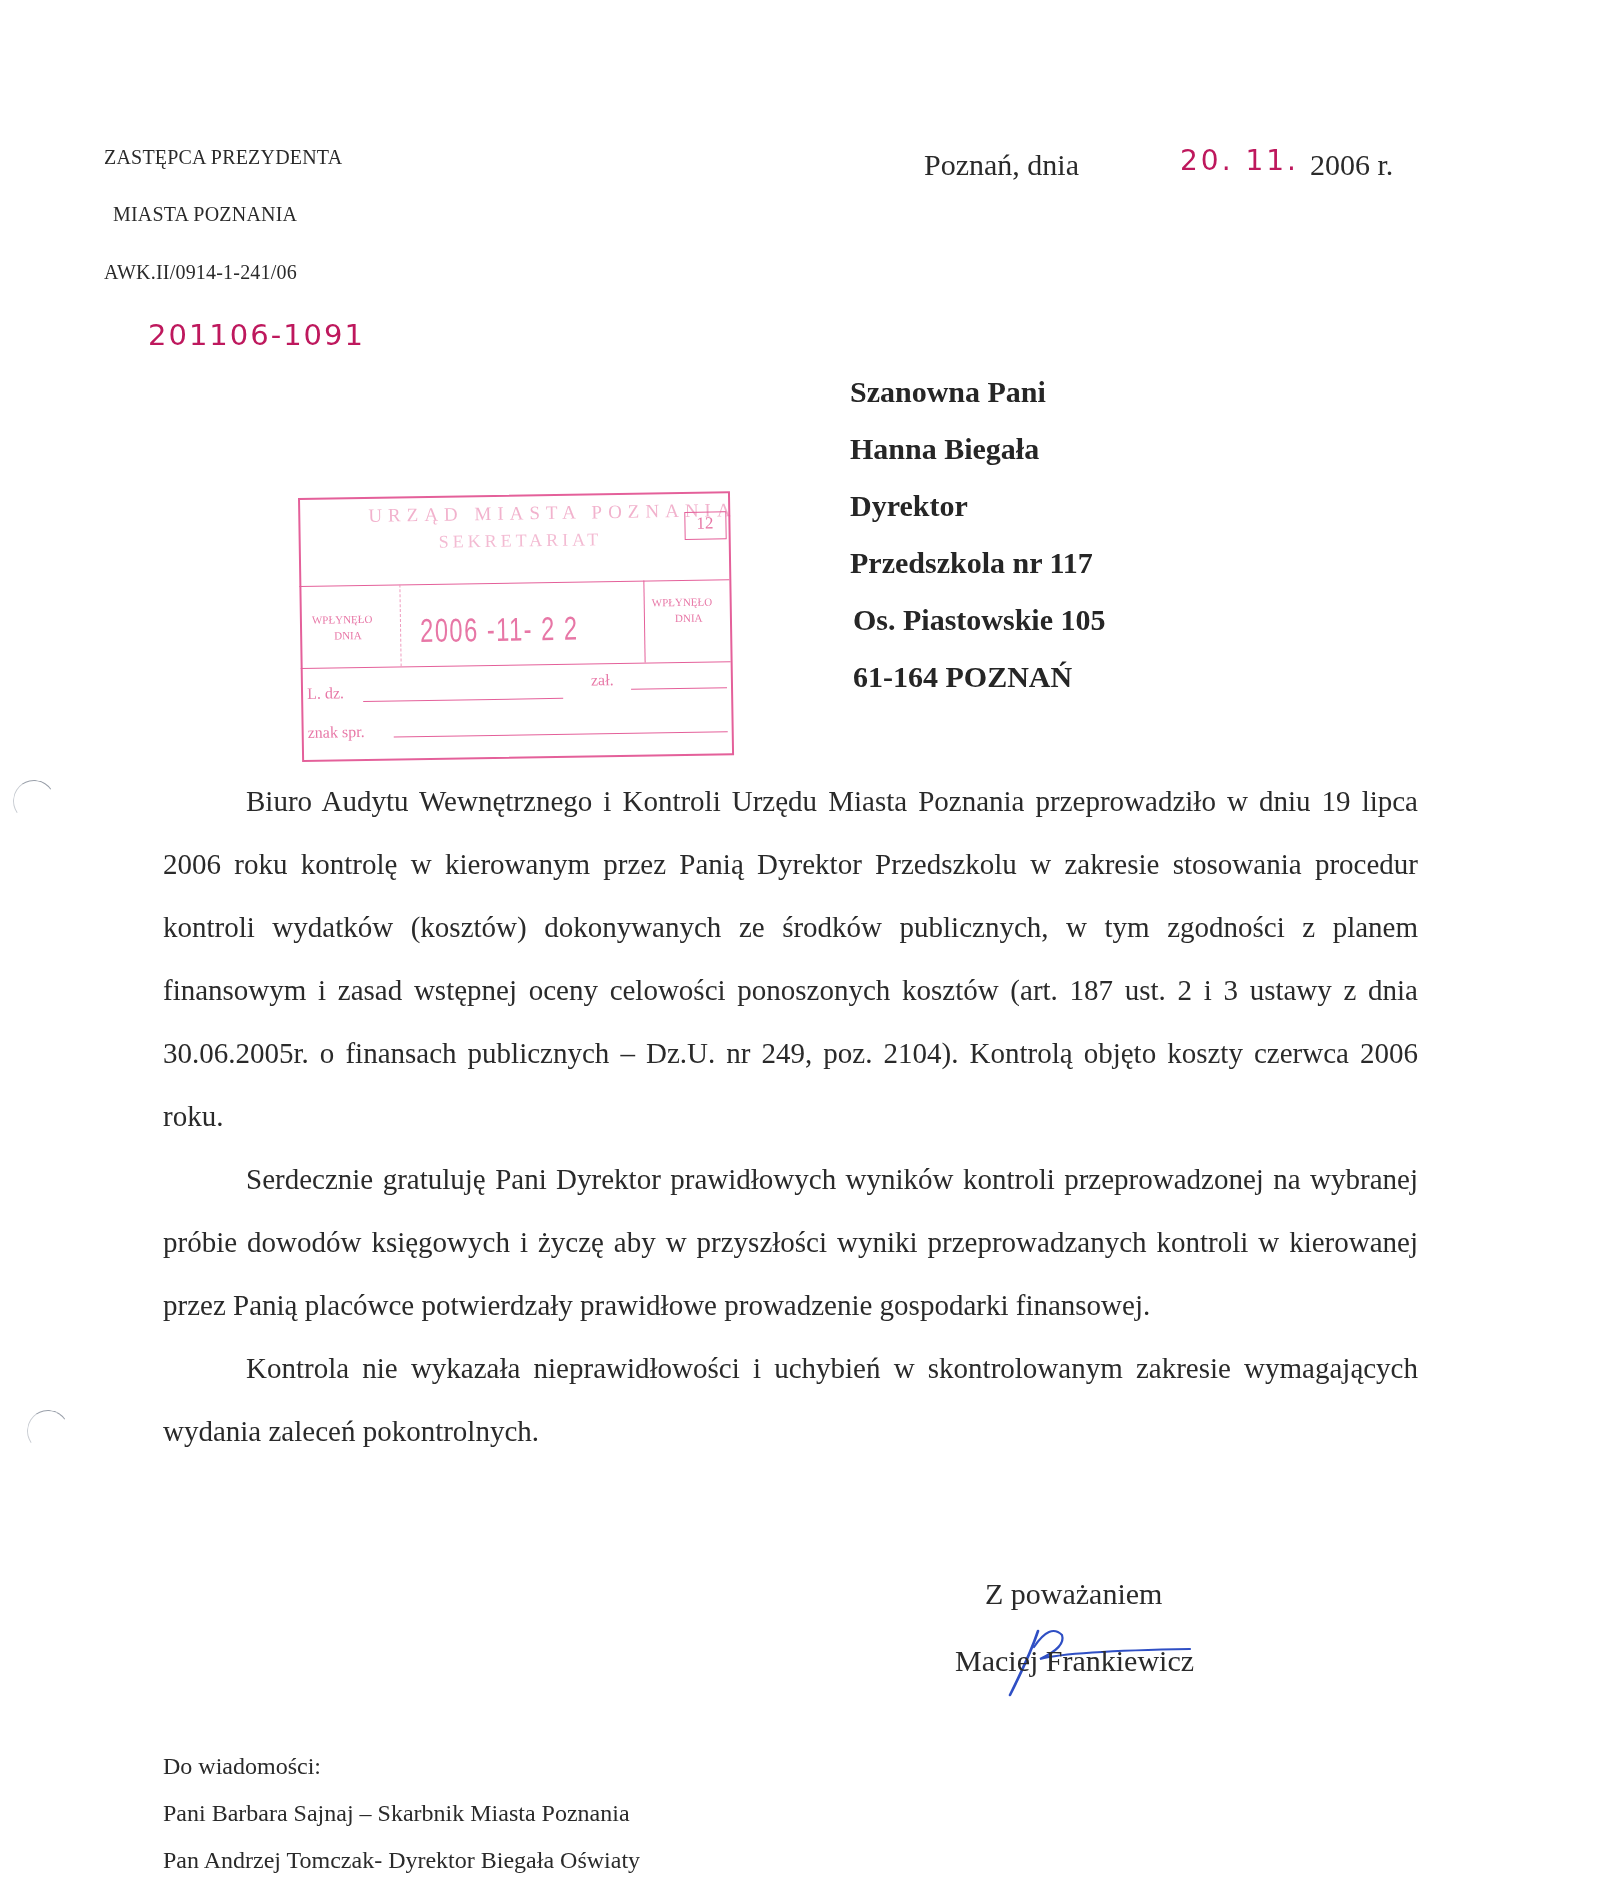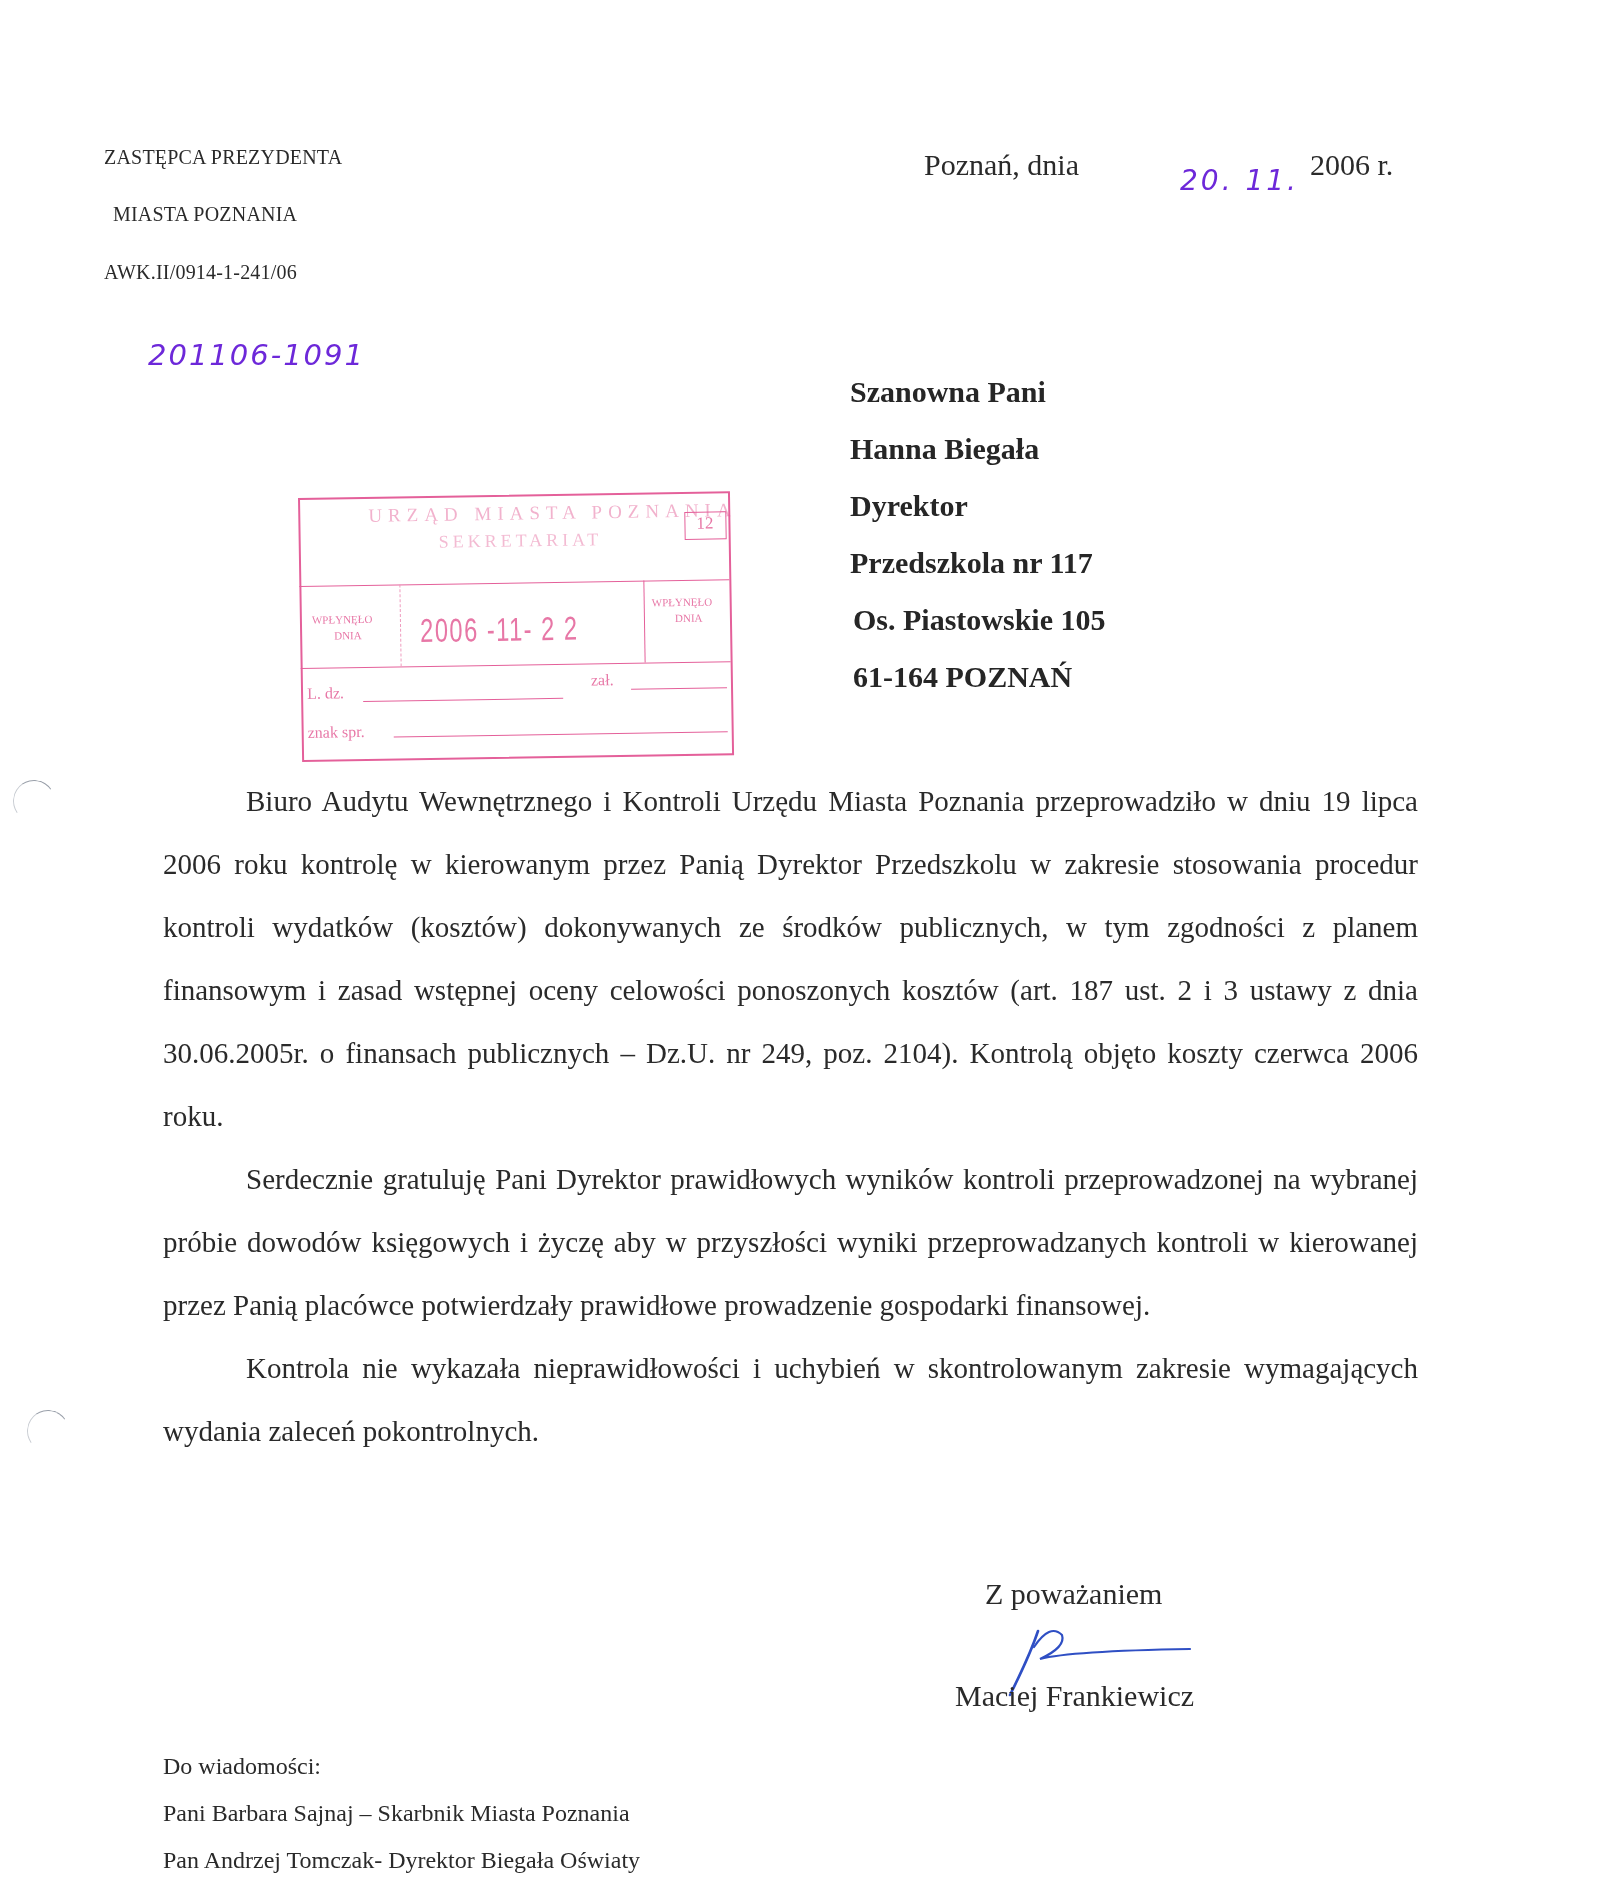--- a/index.html
+++ b/index.html
@@ -1,20 +1,20 @@
 <!DOCTYPE html>
 <html><head>
 <meta charset="utf-8">
 <style>
   html, body { margin: 0; padding: 0; background: #ffffff; }
   body { width: 1608px; height: 1902px; position: relative; overflow: hidden;
          font-family: "Liberation Serif", serif; color: #2a2a2a; }
   .abs { position: absolute; white-space: nowrap; }
   .hdr { font-size: 20px; left: 104px; letter-spacing: 0.2px; }
-  .hand { font-family: "DejaVu Sans", sans-serif; font-style: italic; color: #6d28d9; font-weight: 400; margin-top: 20px; }
+  .hand { font-family: "DejaVu Sans", sans-serif; color: #be185d; font-weight: 400; }
   .recip { left: 850px; font-size: 30px; font-weight: 700; color: #262626; }
   .body-text { position: absolute; left: 163px; width: 1255px; font-size: 29px; line-height: 63px;
                text-align: justify; color: #2a2a2a; }
   .body-text p { margin: 0; text-indent: 83px; }
   .closing { font-size: 30px; }
   .cc { font-size: 24px; left: 163px; color: #2a2a2a; }
   
   .stamp { position: absolute; left: 298px; top: 498px; width: 432px; height: 262px;
            transform: rotate(-0.9deg); transform-origin: left top; color: #e25691; }
   .stamp .box { position: absolute; border: 2px solid #e4609a; }
@@ -75,17 +75,17 @@
   <p>Biuro Audytu Wewnętrznego i Kontroli Urzędu Miasta Poznania przeprowadziło w dniu 19 lipca  2006 roku kontrolę w kierowanym przez Panią Dyrektor Przedszkolu   w zakresie stosowania procedur kontroli wydatków (kosztów) dokonywanych ze środków publicznych, w tym zgodności z planem finansowym i zasad wstępnej oceny celowości ponoszonych kosztów (art. 187 ust. 2 i 3 ustawy z dnia 30.06.2005r. o finansach publicznych – Dz.U. nr 249, poz. 2104). Kontrolą objęto  koszty czerwca  2006 roku.</p>
   <p>Serdecznie gratuluję Pani  Dyrektor prawidłowych wyników kontroli przeprowadzonej na wybranej próbie dowodów księgowych i życzę aby w przyszłości wyniki przeprowadzanych kontroli w kierowanej przez Panią placówce  potwierdzały  prawidłowe prowadzenie gospodarki finansowej.</p>
   <p>Kontrola  nie wykazała nieprawidłowości i uchybień  w skontrolowanym zakresie wymagających wydania zaleceń pokontrolnych.</p>
 </div>
 
 <div class="abs closing" style="top:1577px; left:985px;">Z poważaniem</div>
 <svg class="abs" style="left:1000px; top:1625px;" width="200" height="75" viewBox="0 0 200 75">
   <path d="M38 6 Q30 30 10 70" stroke="#2f4fc4" stroke-width="2.6" fill="none" stroke-linecap="round"></path>
   <path d="M34 22 Q50 -2 62 10 Q66 22 40 34 Q70 26 190 24" stroke="#2f4fc4" stroke-width="2.2" fill="none" stroke-linecap="round"></path>
 </svg>
-<div class="abs closing" style="top:1679px; left:955px;">Maciej Frankiewicz</div>
+<div class="abs closing" style="top:1644px; left:955px;">Maciej Frankiewicz</div>
 
 <div class="abs cc" style="top:1753px;">Do wiadomości:</div>
 <div class="abs cc" style="top:1800px;">Pani Barbara Sajnaj – Skarbnik Miasta Poznania</div>
 <div class="abs cc" style="top:1847px;">Pan Andrzej Tomczak- Dyrektor Biegała Oświaty</div>
 
 </body></html>

